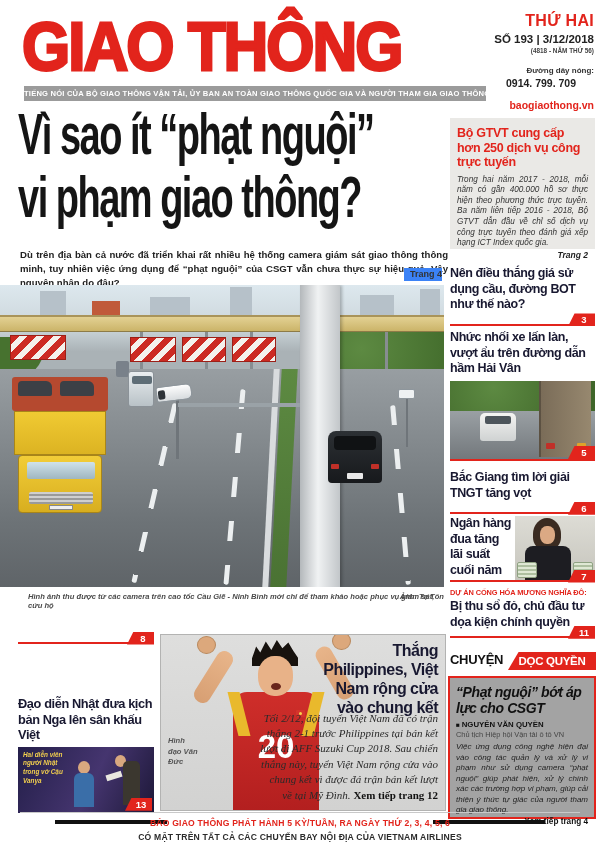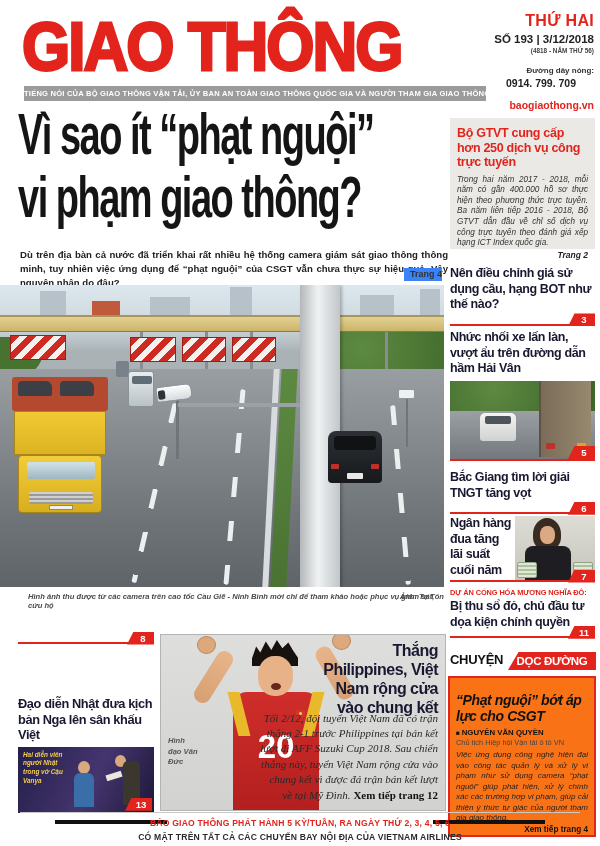--- a/index.html
+++ b/index.html
@@ -129,21 +129,21 @@
   .p-torso { position:absolute; left:34px; top:54px; width:86px; height:118px; background:linear-gradient(#cf2e2a,#b31f1f); border-radius:14px 14px 0 0; }
   .p-stripe { position:absolute; top:0; width:12px; height:44px; background:#e9b92c; }
   .p-num { position:absolute; left:0; top:36px; width:100%; text-align:center; color:#fff; font-weight:bold; font-size:33px; }
   .p-flag { position:absolute; right:14px; top:18px; width:9px; height:7px; background:#d4342c; border-radius:1px; }
   .p-flag::after { content:""; position:absolute; left:3px; top:2px; width:3px; height:3px; background:#f5d34a; border-radius:50%; }
   
   .col-sec { position:absolute; left:448px; top:652px; width:148px; height:20px; }
   .col-sec-1 { position:absolute; left:2px; top:0; font-weight:bold; font-size:13px; color:#111; letter-spacing:-.3px; }
   .col-sec-2 { position:absolute; right:0; top:0; width:88px; height:18px; background:#e2241c; color:#fff; font-weight:bold; font-size:11.5px; text-align:center; line-height:18px; letter-spacing:-.3px;
     clip-path:polygon(12% 0,100% 0,100% 100%,0 100%); }
-  .colbox { position:absolute; left:448px; top:676px; width:148px; height:161px; border:2.5px solid #e2241c; background:#f97316; padding:14px 6px 4px 6px; }
+  .colbox { position:absolute; left:448px; top:676px; width:148px; height:143px; border:2.5px solid #e2241c; background:#a3a3a3; padding:6px 6px 4px 6px; }
   .col-title { font-size:14px; font-weight:bold; font-style:italic; color:#111; line-height:1.15; letter-spacing:-.4px; }
   .col-author { margin-top:4px; font-size:7.8px; font-weight:bold; color:#111; }
   .col-author::before { content:"■ "; font-size:6.5px; }
   .col-role { font-size:7.4px; color:#444; margin-top:1px; }
   .col-body { margin-top:3px; font-size:8px; font-style:italic; color:#222; line-height:1.32; text-align:justify; }
   .col-more { text-align:right; font-size:8.2px; font-weight:bold; color:#111; margin-top:1px; }
   
   .foot-hairline { position:absolute; left:20px; top:812px; width:560px; border-top:1px solid #c9c9c9; }
   .foot1 { position:absolute; left:0; top:818px; width:100%; text-align:center; color:#e2241c; font-weight:bold; font-size:8.6px; letter-spacing:.2px; }
   .foot2 { position:absolute; left:0; top:832px; width:100%; text-align:center; color:#2b2b2b; font-weight:bold; font-size:8.6px; letter-spacing:.2px; }
@@ -233,21 +233,21 @@
     <span class="credit">Ảnh: Tạ Tôn</span>
   </div>
 
   <div class="featbox">
     <div class="feat-title">Bộ GTVT cung cấp hơn 250 dịch vụ công trực tuyến</div>
     <div class="feat-body">Trong hai năm 2017 - 2018, mỗi năm có gần 400.000 hồ sơ thực hiện theo phương thức trực tuyến. Ba năm liên tiếp 2016 - 2018, Bộ GTVT dẫn đầu về chỉ số dịch vụ công trực tuyến theo đánh giá xếp hạng ICT Index quốc gia.</div>
     <div class="feat-pg">Trang 2</div>
   </div>
 
   <div class="sb-item" style="top:266px">
-    <div class="sb-head">Nên điều chỉnh giá sử dụng cầu, hạng BOT như thế nào?</div>
+    <div class="sb-head">Nên điều thắng giá sử dụng cầu, đường BOT như thế nào?</div>
     <div class="sb-rule">
       <div class="badge">3</div>
     </div>
   </div>
 
   <div class="sb-item" style="top:330px">
     <div class="sb-head">Nhức nhối xe lấn làn, vượt ẩu trên đường dẫn hầm Hải Vân</div>
     <div class="sb-photo">
       <div class="hv-trees"></div>
       <div class="hv-road"></div>
@@ -332,21 +332,21 @@
     <div class="fb-cap">Hình đạo Văn Đức</div>
     <div class="fb-head">Thắng Philippines, Việt Nam rộng cửa vào chung kết</div>
     <div class="fb-body">
       <span>Tối 2/12, đội tuyển Việt Nam đã có trận thắng 2-1 trước Philippines tại bán kết lượt đi AFF Suzuki Cup 2018. Sau chiến thắng này, tuyển Việt Nam rộng cửa vào chung kết vì được đá trận bán kết lượt về tại Mỹ Đình. </span>
       <span class="fb-more">Xem tiếp trang 12</span>
     </div>
   </div>
 
   <div class="col-sec">
     <div class="col-sec-1">CHUYỆN</div>
-    <div class="col-sec-2">DỌC ĐƯỜNG</div>
+    <div class="col-sec-2">DỌC QUYỀN</div>
   </div>
   <div class="colbox">
     <div class="col-title">“Phạt nguội” bớt áp lực cho CSGT</div>
     <div class="col-author">NGUYỄN VĂN QUYỀN</div>
     <div class="col-role">Chủ tịch Hiệp hội Vận tải ô tô VN</div>
     <div class="col-body">Việc ứng dụng công nghệ hiện đại vào công tác quản lý và xử lý vi phạm như sử dụng camera “phạt nguội” giúp phát hiện, xử lý chính xác các trường hợp vi phạm, giúp cải thiện ý thức tự giác của người tham gia giao thông.</div>
     <div class="col-more">Xem tiếp trang 4</div>
   </div>
 
   <div class="foot-hairline"></div>

